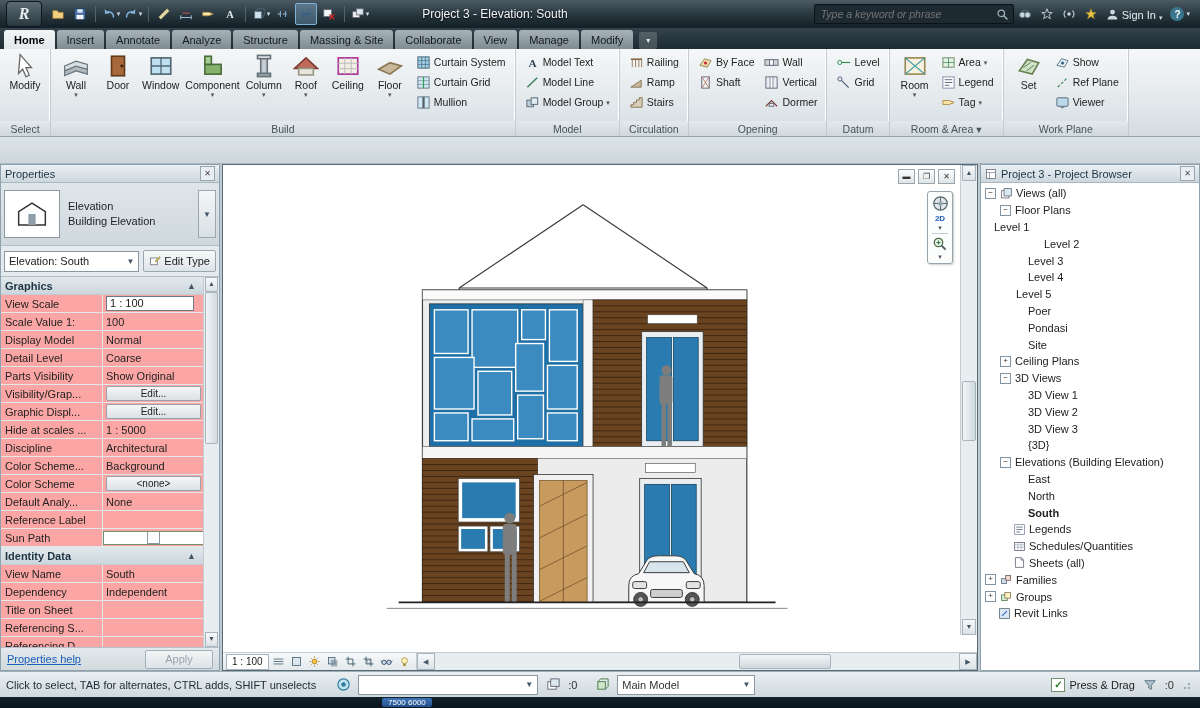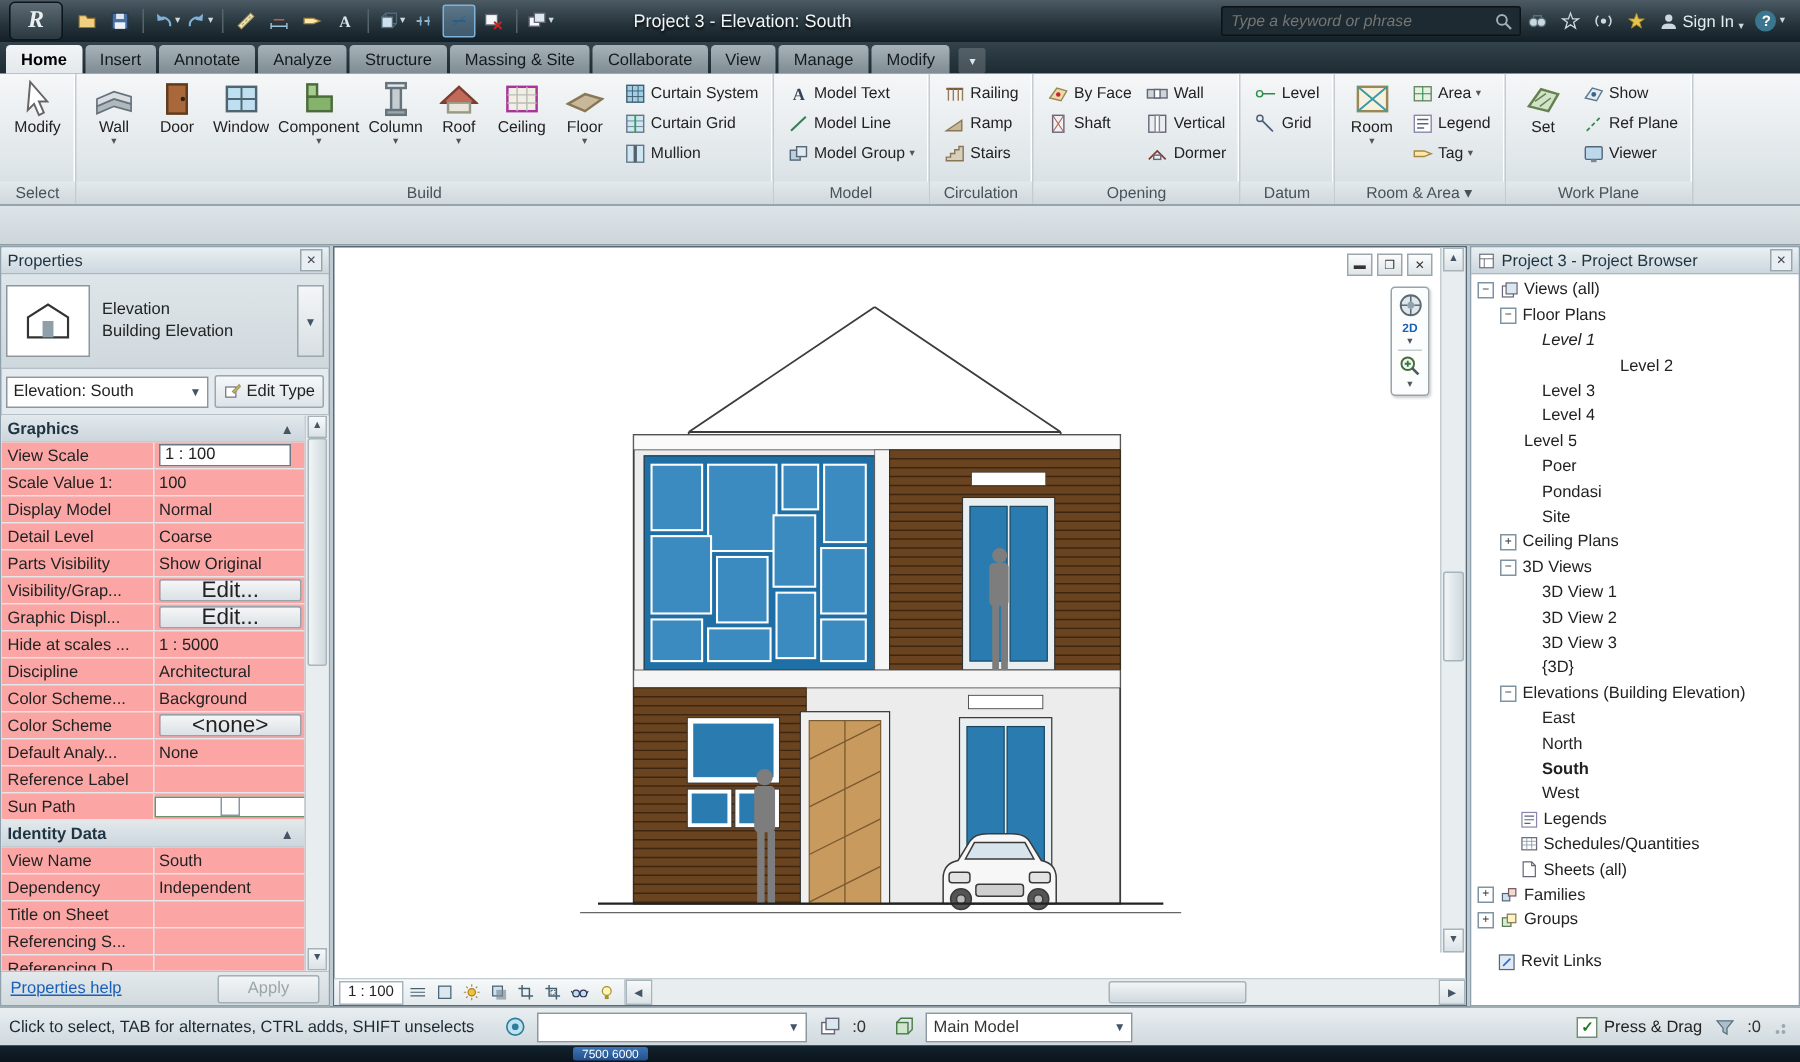--- a/index.html
+++ b/index.html
@@ -59,21 +59,21 @@
   .inst-combo .caret{margin-left:auto;font-size:8px;color:#456}
   .edit-type{height:20px;display:flex;align-items:center;gap:3px;background:linear-gradient(#f6f8f9,#dde4e8);border:1px solid #9aa7ae;border-radius:2px;padding:0 5px}
   .pgrid-wrap{flex:1;position:relative;overflow:hidden;background:#fff}
   .pgrid{position:absolute;left:0;top:0;right:15px;bottom:0;overflow:hidden}
   .pgroup{height:17px;background:linear-gradient(#e2e9ed,#ccd6dc);font-weight:bold;display:flex;align-items:center;padding:0 4px;border-bottom:1px solid #c2cbd1;color:#1e3442}
   .pgroup .chev{margin-left:auto;margin-right:4px;font-size:9px;color:#456;font-weight:normal}
   .prow{display:flex;height:17px;border-bottom:1px solid #e4e7e9;align-items:center;background:#fca5a5}
   .plabel{width:97px;align-self:stretch;display:flex;align-items:center;padding-left:4px;border-right:1px solid #e4e7e9;overflow:hidden;white-space:nowrap}
   .pvalue{flex:1;padding:0 3px;overflow:hidden;white-space:nowrap;display:flex;align-items:center}
   .pvalue.focus span{border:1px solid #6b7a84;background:#fff;padding:0 3px;min-width:80px;height:13px;line-height:13px}
-  .pvalue.button span{flex:1;text-align:center;background:linear-gradient(#f5f6f7,#dbe1e5);border:1px solid #97a4ac;border-radius:2px;height:13px;line-height:13px;font-size:15px}
+  .pvalue.button span{flex:1;text-align:center;background:linear-gradient(#f5f6f7,#dbe1e5);border:1px solid #97a4ac;border-radius:2px;height:13px;line-height:13px;font-size:10px}
   .pvalue.checkbox i{width:11px;height:11px;border:1px solid #8a97a0;background:#fff;display:inline-block}
   .pscroll{position:absolute;right:0;top:0;bottom:0;width:15px;background:#e8edf0;border-left:1px solid #c3ccd1}
   .pscroll .up,.pscroll .dn{position:absolute;left:1px;right:1px;height:13px;background:linear-gradient(#f7f9fa,#dbe2e6);border:1px solid #a7b4bb;text-align:center;font-size:7px;color:#456;line-height:12px}
   .pscroll .dn{bottom:0}
   .pscroll .thumb{position:absolute;left:1px;right:1px;top:15px;height:150px;background:linear-gradient(90deg,#f2f5f6,#cfd9de);border:1px solid #a7b4bb;border-radius:2px}
   .pfooter{height:22px;display:flex;align-items:center;justify-content:space-between;padding:0 6px;background:linear-gradient(#e3e9ec,#d2dade);border-top:1px solid #b4c0c6}
   .plink{color:#1a5fb8;text-decoration:underline}
   .applybtn{width:66px;height:17px;background:linear-gradient(#f3f5f6,#dce2e6);border:1px solid #a3b0b7;border-radius:2px;color:#9aa5ab;text-align:center;line-height:16px}
 
   
@@ -1115,25 +1115,25 @@
                 <rect x="2" y="4.5" width="9" height="9" fill="#fff" stroke="#667"></rect>
                 <rect x="5" y="2" width="9" height="9" fill="#dbe8f0" stroke="#667"></rect>
               </svg>
             </span>
             <span class="tlabel">Views (all)</span>
           </div>
           <div class="trow" style="padding-left: 19px;">
             <span class="texp">−</span>
             <span class="tlabel">Floor Plans</span>
           </div>
-          <div class="trow" style="padding-left: 34px; font-style: italic;">
+          <div class="trow" style="">
             <span class="texp none"></span>
             <span class="tlabel">Level 1</span>
           </div>
-          <div class="trow" style="padding-left: 50px; margin-left: 36px;">
+          <div class="trow" style="padding-left: 50px;">
             <span class="texp none"></span>
             <span class="tlabel">Level 2</span>
           </div>
           <div class="trow" style="padding-left: 34px;">
             <span class="texp none"></span>
             <span class="tlabel">Level 3</span>
           </div>
           <div class="trow" style="padding-left: 34px;">
             <span class="texp none"></span>
             <span class="tlabel">Level 4</span>
@@ -1186,24 +1186,20 @@
             <span class="texp none"></span>
             <span class="tlabel">East</span>
           </div>
           <div class="trow" style="padding-left: 34px;">
             <span class="texp none"></span>
             <span class="tlabel">North</span>
           </div>
           <div class="trow" style="padding-left: 34px;">
             <span class="texp none"></span>
             <span class="tlabel sel">South</span>
-          </div>
-          <div class="trow" style="padding-left: 34px;">
-            <span class="texp none"></span>
-            <span class="tlabel">West</span>
           </div>
           <div class="trow" style="padding-left: 19px;">
             <span class="texp none"></span>
             <span class="icn" style="margin-right: 3px;">
               <svg width="13" height="13" viewBox="0 0 16 16">
                 <rect x="2" y="2" width="12" height="12" fill="#fff" stroke="#88a"></rect>
                 <path d="M4 5 H12 M4 8 H12 M4 11 H9" stroke="#567" stroke-width="1"></path>
               </svg>
             </span>
             <span class="tlabel">Legends</span>
@@ -1241,21 +1237,21 @@
           <div class="trow" style="padding-left: 4px;">
             <span class="texp">+</span>
             <span class="icn" style="margin-right: 3px;">
               <svg width="13" height="13" viewBox="0 0 16 16">
                 <rect x="2" y="6" width="7" height="7" fill="#d8eed2" stroke="#575"></rect>
                 <rect x="6" y="3" width="7" height="7" fill="#fdf3c0" stroke="#875"></rect>
               </svg>
             </span>
             <span class="tlabel">Groups</span>
           </div>
-          <div class="trow" style="padding-left: 4px; margin-top: 11px;">
+          <div class="trow" style="padding-left: 4px;">
             <span class="texp none"></span>
             <span class="icn" style="margin-right: 3px;">
               <svg width="13" height="13" viewBox="0 0 16 16">
                 <rect x="2" y="2" width="12" height="12" fill="#ddeaf5" stroke="#567"></rect>
                 <path d="M5 11 L11 5" stroke="#3366cc" stroke-width="1.3"></path>
               </svg>
             </span>
             <span class="tlabel">Revit Links</span>
           </div>
         </div>

